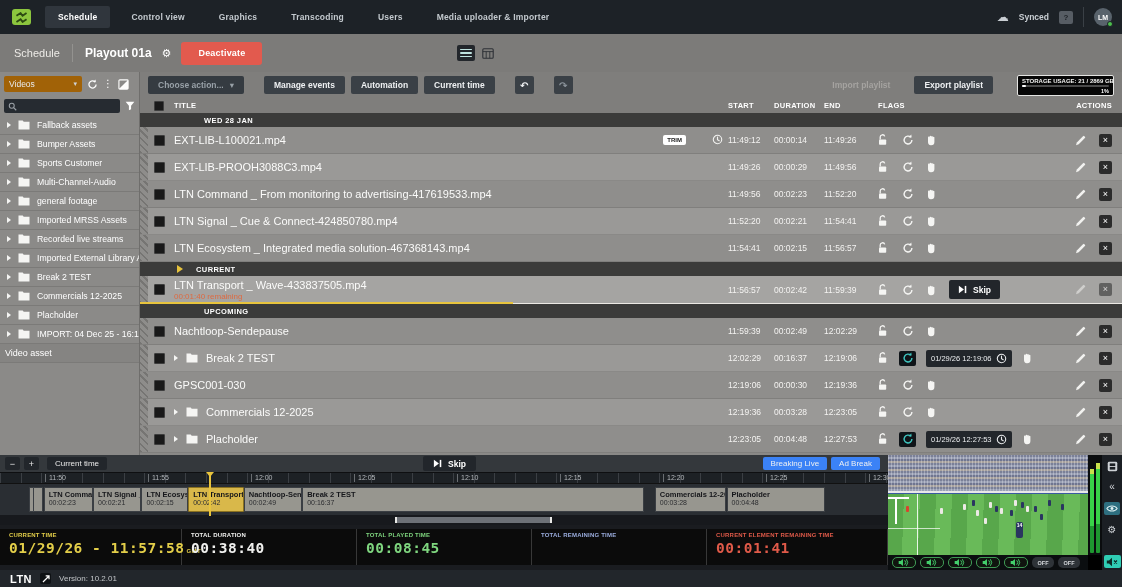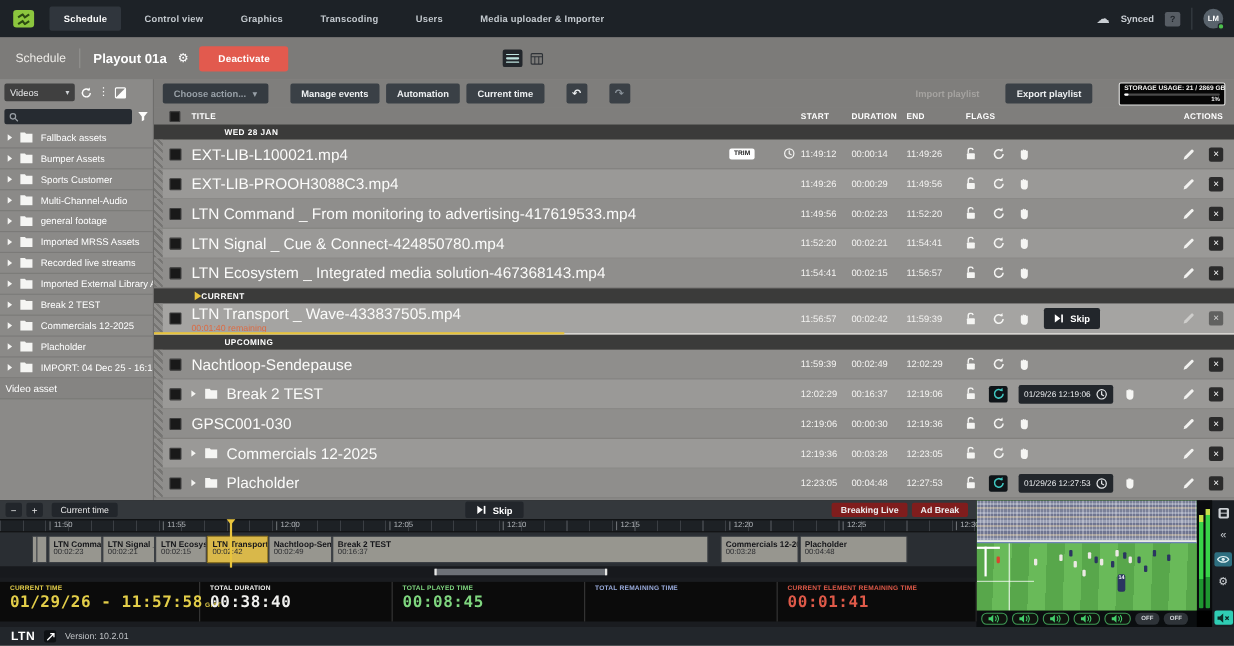--- a/index.html
+++ b/index.html
@@ -38,21 +38,21 @@
   .view-toggles{margin-left:195px;display:flex;gap:7px;align-items:center}
   .vt-list{width:18px;height:16px;background:#22262b;border-radius:2px;display:flex;flex-direction:column;
     justify-content:center;gap:2px;padding:0 3px}
   .vt-list i{height:1.6px;background:#bfe3e0;display:block;border-radius:1px}
   .vt-grid{color:#2e3237}
 
   
   .content{flex:1;display:flex;min-height:0}
   .sidebar{width:140px;background:#8b8a88;border-right:1px solid #6f6e6c;display:flex;flex-direction:column;flex-shrink:0}
   .sb-top{height:24px;display:flex;align-items:center;padding:0 4px;gap:5px}
-  .sb-select{width:64px;height:16px;background:#404040;border-radius:2px;color:#e8eaec;font-size:8.5px;
+  .sb-select{width:78px;height:16px;background:#a16207;border-radius:2px;color:#e8eaec;font-size:8.5px;
     display:flex;align-items:center;padding:0 5px}
   .sb-select .cv{margin-left:auto;font-size:7px;color:#cfd3d6}
   .sb-ic{color:#fdfdfc;font-size:10px;line-height:1}
   .sb-search{height:20px;display:flex;align-items:center;padding:0 4px;gap:5px}
   .sb-input{flex:1;height:14px;background:#262b31;border:none;border-radius:2px;display:flex;align-items:center;
     padding:0 4px;color:#9aa0a6;gap:4px}
   .folder{height:19px;display:flex;align-items:center;border-bottom:1px solid #7b7a78;padding-left:7px;gap:7px}
   .tri{width:0;height:0;border-left:4px solid #f5f5f3;border-top:3px solid transparent;border-bottom:3px solid transparent;flex-shrink:0}
   .folder .fi{color:#f5f5f3}
   .folder .fl{color:#fff;font-size:8.7px;white-space:nowrap;overflow:hidden}
@@ -87,28 +87,28 @@
   .c-dur{width:50px;font-size:8.5px;color:#f4f3f1;flex-shrink:0}
   .c-end{width:54px;font-size:8.5px;color:#f4f3f1;flex-shrink:0}
   .c-flags{width:190px;display:flex;align-items:center;gap:10px;flex-shrink:0}
   .c-actions{width:54px;display:flex;align-items:center;gap:13px;justify-content:flex-end;padding-right:10px;flex-shrink:0}
   .thead .c-start,.thead .c-dur,.thead .c-end,.thead .c-flags{font-size:7.5px;color:#fff}
   .rows{flex:1;overflow:hidden;display:flex;flex-direction:column}
   .row-date,.row-section{height:14px;background:#3b3b3a;display:flex;align-items:center;color:#fff;
     font-size:7.5px;font-weight:bold;letter-spacing:.4px;flex-shrink:0}
   .row-date span{margin-left:64px}
   .row-section .play{border-left-color:#e7c33c;border-left-width:6px;border-top-width:4px;border-bottom-width:4px;margin-left:37px}
-  .row-section .sl{}
+  .row-section .sl{margin-left:13px}
   .row-section .sl.pad{margin-left:64px}
   .row{display:flex;align-items:center;height:27px;position:relative;border-bottom:1px solid rgba(0,0,0,.10);flex-shrink:0}
   .row.dark{background:#8f8e8c}.row.light{background:#9a9997}
   .row.current{background:#a5a4a2;height:28px;border-bottom:1px solid #ece9e4}
   .hatch{width:8px;align-self:stretch;flex-shrink:0;
     background:repeating-linear-gradient(45deg,#767573 0 2px,#8e8d8b 2px 5px)}
-  .title{font-size:14px;color:#fbfbfa;white-space:nowrap;overflow:hidden;text-overflow:ellipsis}
+  .title{font-size:11px;color:#fbfbfa;white-space:nowrap;overflow:hidden;text-overflow:ellipsis}
   .tcol{display:flex;flex-direction:column;justify-content:center;min-width:0}
   .sub{font-size:8px;color:#dd6a42;margin-top:1px}
   .trim{background:#fff;color:#1c1c1c;font-size:6px;font-weight:bold;padding:2px 4px;border-radius:2px;
     margin-left:auto;margin-right:8px;flex-shrink:0}
   .flag{color:#f5f5f3}
   .preclock{position:absolute;left:-16px;top:-1px;color:#f2f2f0}
   .refbox{width:17px;height:15px;border-radius:2px;display:flex;align-items:center;justify-content:center;color:#f5f5f3}
   .refbox.active{background:#0f1418;color:#3fc6c0}
   .chip{height:17px;background:#22262b;border-radius:2px;display:flex;align-items:center;gap:5px;
     padding:0 5px;color:#eceef0;font-size:7.5px;white-space:nowrap}
@@ -125,21 +125,21 @@
   .bottom{height:115px;display:flex;background:#15171a;flex-shrink:0}
   .tl-left{width:888px;display:flex;flex-direction:column;background:#1a1c20;flex-shrink:0}
   .tl-bar{height:17px;background:#34383c;display:flex;align-items:center;gap:4px;padding:0 5px;position:relative}
   .zoombtn{width:15px;height:13px;background:#22262b;border-radius:2px;color:#e8e8e8;font-size:9px;
     display:flex;align-items:center;justify-content:center}
   .tl-cur{height:13px;background:#22262b;border-radius:2px;color:#e8e8e8;font-size:8px;display:flex;
     align-items:center;padding:0 8px;margin-left:4px}
   .tl-skip{position:absolute;left:423px;top:1px;height:15px;background:#22262b;border-radius:2px;color:#fff;
     font-size:8.5px;font-weight:600;display:flex;align-items:center;gap:6px;padding:0 10px}
   .tl-right{position:absolute;right:8px;top:2px;display:flex;gap:4px}
-  .greybtn{height:13px;background:#7f1d1d;border-radius:2px;color:#eef0f2;font-size:8px;font-weight:700;
+  .greybtn{height:13px;background:#3b82f6;border-radius:2px;color:#eef0f2;font-size:8px;font-weight:400;
     display:flex;align-items:center;padding:0 8px}
   .tl-mid{position:relative}
   .tl-ruler{height:12px;background:#1d2125;position:relative;border-top:1px solid #0e0f11;border-bottom:1px solid #111;
     background-image:repeating-linear-gradient(90deg,#3b3f44 0 1px,transparent 1px 20.6px)}
   .rlabel{position:absolute;top:1px;font-size:7px;color:#b4b8bc;border-left:1px solid #6a6e72;padding-left:3px;line-height:1.2}
   .tl-blocks{height:31px;background:#2a2e33;position:relative;overflow:hidden}
   .blk{position:absolute;top:3px;height:25px;background:#97968f;border:1px solid #3a3e43;border-radius:1px;
     overflow:hidden;padding:2px 0 0 4px}
   .blk.current{background:#d9b84a;border-color:#8a7120}
   .bt{font-size:7.5px;font-weight:600;color:#15161a;white-space:nowrap;overflow:hidden}

